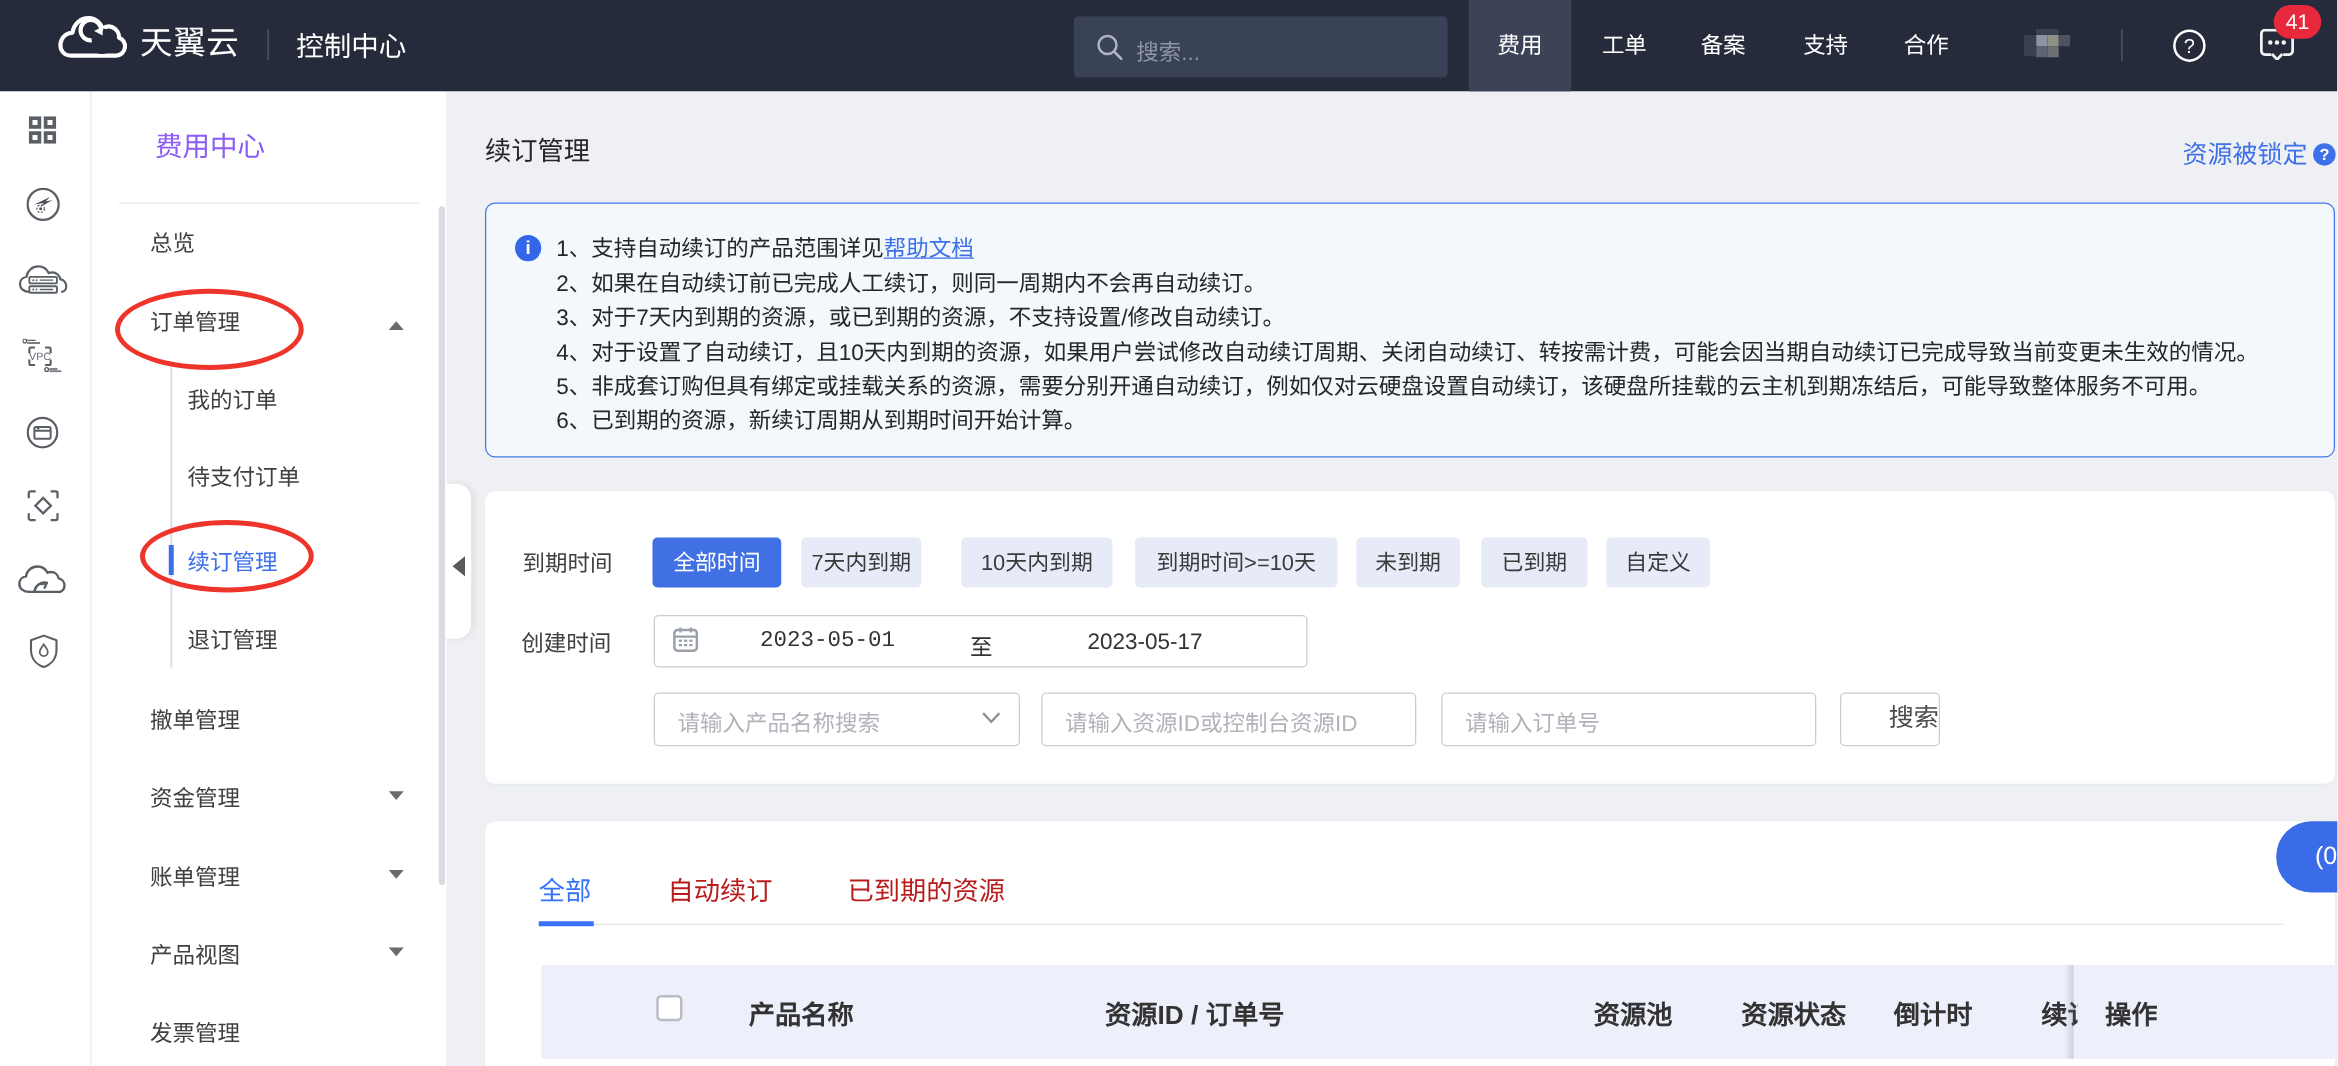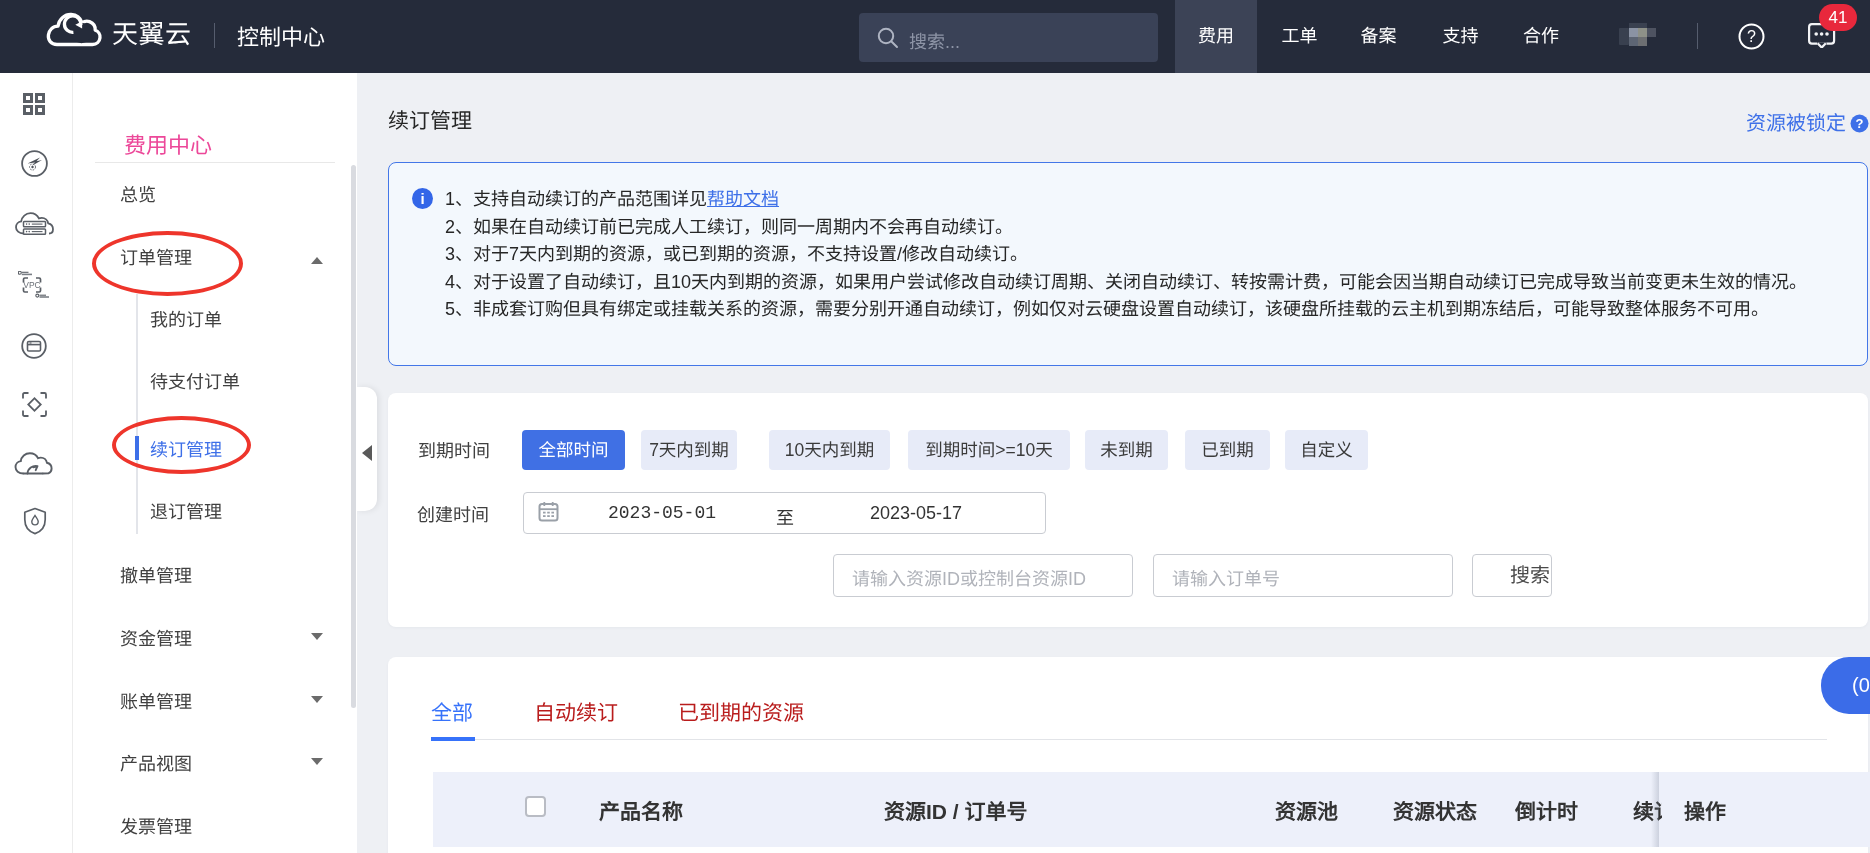--- a/index.html
+++ b/index.html
@@ -19,21 +19,21 @@
   #nav-fee { left:1175px; width:82px; background:#3c4356; }
   .user-mosaic { position:absolute; left:1619px; top:23px; width:38px; height:23px; }
   #hdr-div2 { position:absolute; left:1697px; top:23px; width:1px; height:26px; background:#565d6e; }
   #badge { position:absolute; left:1819px; top:4px; width:38px; height:27px; background:#e8283c; border-radius:13.5px; color:#fff; font-size:17px; line-height:27px; text-align:center; z-index:31; }
 
   
   #rail { position:absolute; left:0; top:73px; width:73px; height:780px; background:#fff; border-right:1px solid #ececec; z-index:20; }
 
   
   #sidebar { position:absolute; left:73px; top:73px; width:284px; height:780px; background:#fff; z-index:10; }
-  #sb-title { position:absolute; left:51px; top:26px; font-size:22px; color:#ec4899;margin-top:28px; }
+  #sb-title { position:absolute; left:51px; top:26px; font-size:22px; color:#8b5cf6; }
   #sb-sep { position:absolute; left:22px; top:89px; width:240px; height:1px; background:#e8e8e8; }
   .mi { position:absolute; left:47px; font-size:18px; color:#404040; }
   .mi2 { position:absolute; left:77px; font-size:18px; color:#404040; }
   .caret-up { position:absolute; left:238px; width:0; height:0; border-left:6px solid transparent; border-right:6px solid transparent; border-bottom:7px solid #6b6b6b; }
   .caret-dn { position:absolute; left:238px; width:0; height:0; border-left:6px solid transparent; border-right:6px solid transparent; border-top:7px solid #6b6b6b; }
   #guide { position:absolute; left:63px; top:221px; width:2px; height:240px; background:#e3e5ea; }
   #bluebar { position:absolute; left:62px; top:363px; width:4px; height:24px; background:#3d6fe8; }
   #sb-thumb { position:absolute; left:278px; top:92px; width:5px; height:543px; background:#d9dbe0; border-radius:3px; }
   #collapse { position:absolute; left:356px; top:387px; width:21px; height:124px; background:#fff; border-radius:0 12px 12px 0; box-shadow:2px 0 6px rgba(0,0,0,.08); z-index:9; }
   #collapse .tri { position:absolute; left:6px; top:58px; width:0; height:0; border-top:8px solid transparent; border-bottom:8px solid transparent; border-right:10px solid #595959; }
@@ -78,20 +78,21 @@
         <text x="9.5" y="14" font-size="13" font-weight="bold" fill="#fff" text-anchor="middle">?</text>
       </svg></div>
 
   <div id="infobox">
     <div id="infoicon">i</div>
     <div class="line" style="top:21px">1、支持自动续订的产品范围详见<a class="doc">帮助文档</a></div>
     <div class="line" style="top:49px">2、如果在自动续订前已完成人工续订，则同一周期内不会再自动续订。</div>
     <div class="line" style="top:76px">3、对于7天内到期的资源，或已到期的资源，不支持设置/修改自动续订。</div>
     <div class="line" style="top:104px">4、对于设置了自动续订，且10天内到期的资源，如果用户尝试修改自动续订周期、关闭自动续订、转按需计费，可能会因当期自动续订已完成导致当前变更未生效的情况。</div>
     <div class="line" style="top:131px">5、非成套订购但具有绑定或挂载关系的资源，需要分别开通自动续订，例如仅对云硬盘设置自动续订，该硬盘所挂载的云主机到期冻结后，可能导致整体服务不可用。</div>
+    <div class="line" style="top:158px">6、已到期的资源，新续订周期从到期时间开始计算。</div>
   </div>
 
   <div id="card1" class="card">
     <div class="flabel" style="left:30px; top:43px;">到期时间</div>
     <div class="chip on" style="left:134px; width:103px;">全部时间</div>
     <div class="chip" style="left:253px; width:96px;">7天内到期</div>
     <div class="chip" style="left:381px; width:121px;">10天内到期</div>
     <div class="chip" style="left:520px; width:162px;">到期时间&gt;=10天</div>
     <div class="chip" style="left:697px; width:83px;">未到期</div>
     <div class="chip" style="left:797px; width:85px;">已到期</div>
@@ -110,27 +111,33 @@
           <rect x="13.4" y="10.7" width="2.6" height="1.8"></rect>
           <rect x="5" y="14.2" width="2.6" height="1.8"></rect>
           <rect x="9.2" y="14.2" width="2.6" height="1.8"></rect>
           <rect x="13.4" y="14.2" width="2.6" height="1.8"></rect>
         </g>
       </svg>
     <div class="flabel" style="left:220px; top:110px; color:#333;font-family:Liberation Mono, monospace;">2023-05-01</div>
     <div class="flabel" style="left:388px; top:110px; color:#333;">至</div>
     <div class="flabel" style="left:482px; top:110px; color:#333;">2023-05-17</div>
 
+    <div class="inp" style="left:135px; top:161px; width:293px; height:43px;">
+        <span class="ph2" style="position:absolute; left:18px; top:9px;">请输入产品名称搜索</span>
+        <svg style="position:absolute; right:14px; top:14px;" width="16" height="11" viewBox="0 0 16 11">
+          <path d="M1.5 1.5 L8 8.5 L14.5 1.5" fill="none" stroke="#8d939c" stroke-width="1.8"></path>
+        </svg>
+      </div>
     <div class="inp" style="left:445px; top:161px; width:300px; height:43px;">
         <span class="ph2" style="position:absolute; left:18px; top:9px;">请输入资源ID或控制台资源ID</span>
       </div>
     <div class="inp" style="left:765px; top:161px; width:300px; height:43px;">
         <span class="ph2" style="position:absolute; left:18px; top:9px;">请输入订单号</span>
       </div>
-    <div class="inp" style="left:1084px; top:161px; width:80px; height:43px; text-align:left; line-height:40px; font-size:20px; color:#4a4a4a;padding-left:37px;">搜索</div>
+    <div class="inp" style="left:1084px; top:161px; width:80px; height:43px; text-align:right; line-height:40px; font-size:20px; color:#4a4a4a;">搜索</div>
   </div>
 
   <div id="card2" class="card">
     <div class="tab" style="left:43px; color:#3672fa;">全部</div>
     <div class="tab" style="left:146px;">自动续订</div>
     <div class="tab" style="left:290px;">已到期的资源</div>
     <div id="tab-line"></div>
     <div id="tab-ul"></div>
     <div id="thead">
       <div id="chk"></div>

